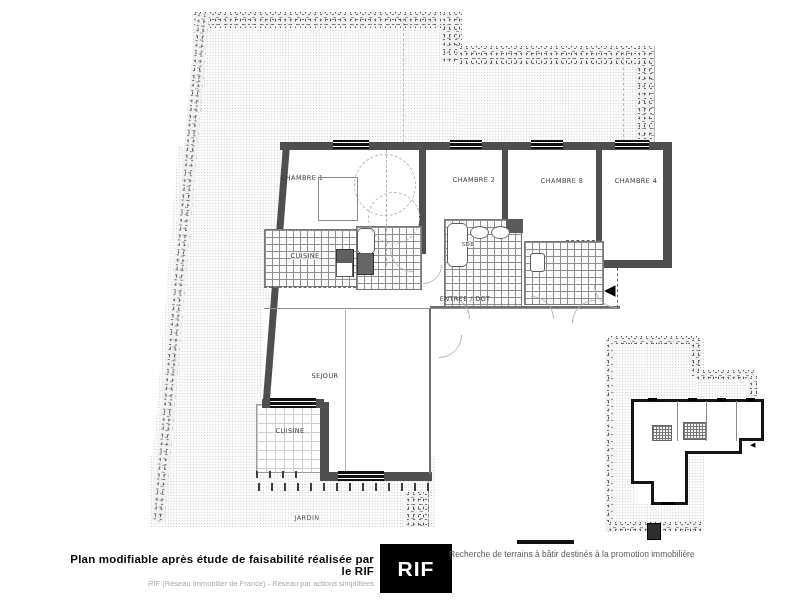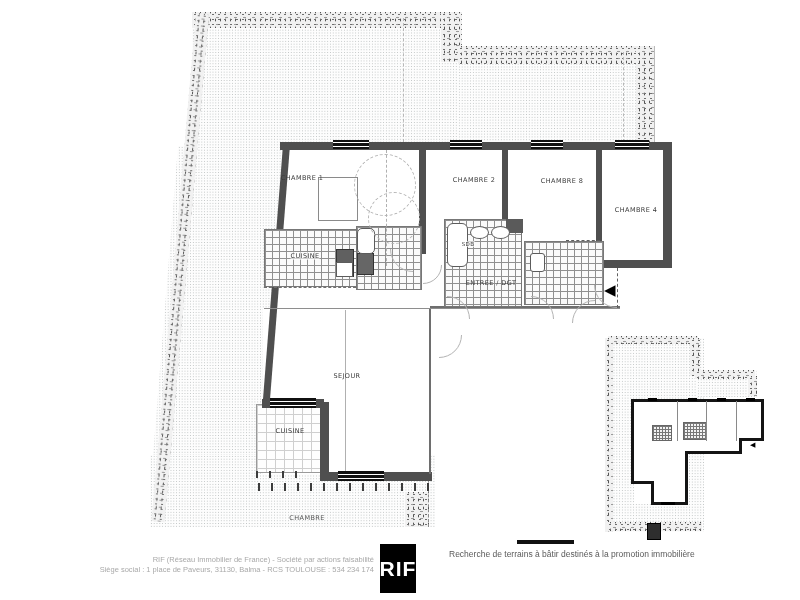--- a/index.html
+++ b/index.html
@@ -34,21 +34,21 @@
   .win{background:repeating-linear-gradient(0deg,#101010 0 2px,#fff 2px 3px,#101010 3px 5.5px,#fff 5.5px 6.5px,#101010 6.5px 9px);}
   .lbl{position:absolute;transform:translate(-50%,-50%);font-size:6.5px;color:#3a3a3a;
        letter-spacing:.4px;white-space:nowrap;font-family:"DejaVu Sans",sans-serif;}
   .arc{position:absolute;border:1px solid #b3b3b3;border-radius:50%;}
   .dash-c{position:absolute;border:1px dashed #b5b5b5;border-radius:50%;}
   .ticks{background:repeating-linear-gradient(90deg,#3c3c3c 0 2px,transparent 2px 13px);}
   .fix{position:absolute;border:1px solid #5c5c5c;background:#fff;}
   
   .f-title{font-weight:bold;font-size:11.5px;color:#080808;letter-spacing:.2px;}
   .f-small{font-size:7.5px;color:#a9a9a9;margin-top:1.5px;}
-  .logo{position:absolute;left:380px;top:544px;width:36px;height:49px;background:#000;
+  .logo{position:absolute;left:380px;top:544px;width:72px;height:49px;background:#000;
         display:flex;align-items:center;justify-content:center;}
   .logo span{color:#fff;font-weight:bold;font-size:21px;letter-spacing:1px;
         font-family:"Liberation Sans",sans-serif;}
   .f-right{position:absolute;left:449px;top:548px;font-size:8.5px;color:#5a5a5a;line-height:12.5px;}
 </style>
 </head>
 <body>
 
 <div class="page">
 
@@ -124,27 +124,27 @@
   <div class="arc" style="left:424px;top:296px;width:44px;height:44px;clip-path:inset(0 0 50% 50%);"></div>
   <div class="arc" style="left:508px;top:296px;width:44px;height:44px;clip-path:inset(0 0 50% 50%);"></div>
   <div class="arc" style="left:594px;top:262px;width:44px;height:44px;clip-path:inset(50% 50% 0 0);"></div>
   <div class="arc" style="left:572px;top:300px;width:44px;height:44px;clip-path:inset(0 50% 50% 0);"></div>
   <div class="arc" style="left:416px;top:312px;width:44px;height:44px;clip-path:inset(50% 0 0 50%);"></div>
   <div class="arc" style="left:404px;top:246px;width:36px;height:36px;clip-path:inset(50% 0 0 50%);"></div>
 
   <div class="lbl" style="left:302px;top:178px;">CHAMBRE 1</div>
   <div class="lbl" style="left:474px;top:180px;">CHAMBRE 2</div>
   <div class="lbl" style="left:562px;top:181px;">CHAMBRE 8</div>
-  <div class="lbl" style="left:636px;top:181px;margin-top:29px;">CHAMBRE 4</div>
+  <div class="lbl" style="left:636px;top:181px;">CHAMBRE 4</div>
   <div class="lbl" style="left:305px;top:256px;background:rgba(255,255,255,.6);">CUISINE</div>
   <div class="lbl" style="left:468px;top:244px;font-size:5.5px;background:rgba(255,255,255,.6);">SDB</div>
-  <div class="lbl" style="left:465px;top:283px;margin-left:26px;">ENTREE / DGT</div>
-  <div class="lbl" style="left:325px;top:376px;margin-left:22px;">SEJOUR</div>
+  <div class="lbl" style="left:465px;top:299px;">ENTREE / DGT</div>
+  <div class="lbl" style="left:325px;top:376px;">SEJOUR</div>
   <div class="lbl" style="left:290px;top:431px;">CUISINE</div>
-  <div class="lbl" style="left:307px;top:518px;color:#555;">CHAMBRE</div>
+  <div class="lbl" style="left:307px;top:518px;color:#555;">JARDIN</div>
 
   <div class="abs" style="left:604px;top:283px;font-size:15px;color:#000;line-height:1;font-family:'DejaVu Sans',sans-serif;">◀</div>
 
   <div class="abs" style="left:600px;top:330px;width:198px;height:212px;">
 
     <div class="abs dots" style="left:7px;top:8px;width:97px;height:194px;"></div>
     <div class="abs dots" style="left:97px;top:40px;width:60px;height:27px;"></div>
 
     <div class="abs pebble" style="left:8px;top:6px;width:90px;height:8px;"></div>
     <div class="abs pebble" style="left:90px;top:8px;width:10px;height:38px;"></div>
@@ -180,22 +180,22 @@
     <div class="abs" style="left:146px;top:68px;width:9px;height:3px;background:#000;"></div>
     <div class="abs" style="left:61px;top:172px;width:14px;height:3px;background:#000;"></div>
     <div class="abs" style="left:150px;top:112px;font-size:7px;color:#000;line-height:1;font-family:'DejaVu Sans',sans-serif;">◀</div>
 
     <div class="abs" style="left:47px;top:193px;width:12px;height:15px;background:#2e2e2e;border:1px solid #000;"></div>
   </div>
 
   <div class="abs" style="left:517px;top:540px;width:57px;height:4px;background:#111;"></div>
 
   <div class="abs" style="left:60px;top:553px;width:314px;text-align:right;">
-    <div class="f-small">RIF (Réseau Immobilier de France) - Société par actions faisabilité</div>
-    <div class="f-small">Siège social : 1 place de Paveurs, 31130, Balma - RCS TOULOUSE : 534 234 174</div>
+    <div class="f-title">Plan modifiable après étude de faisabilité réalisée par le RIF</div>
+    <div class="f-small">RIF (Réseau Immobilier de France) - Réseau par actions simplifiées</div>
   </div>
 
   <div class="logo">
     <span>RIF</span>
   </div>
 
   <div class="f-right">
     <div>Recherche de terrains à bâtir destinés à la promotion immobilière</div>
   </div>
 

